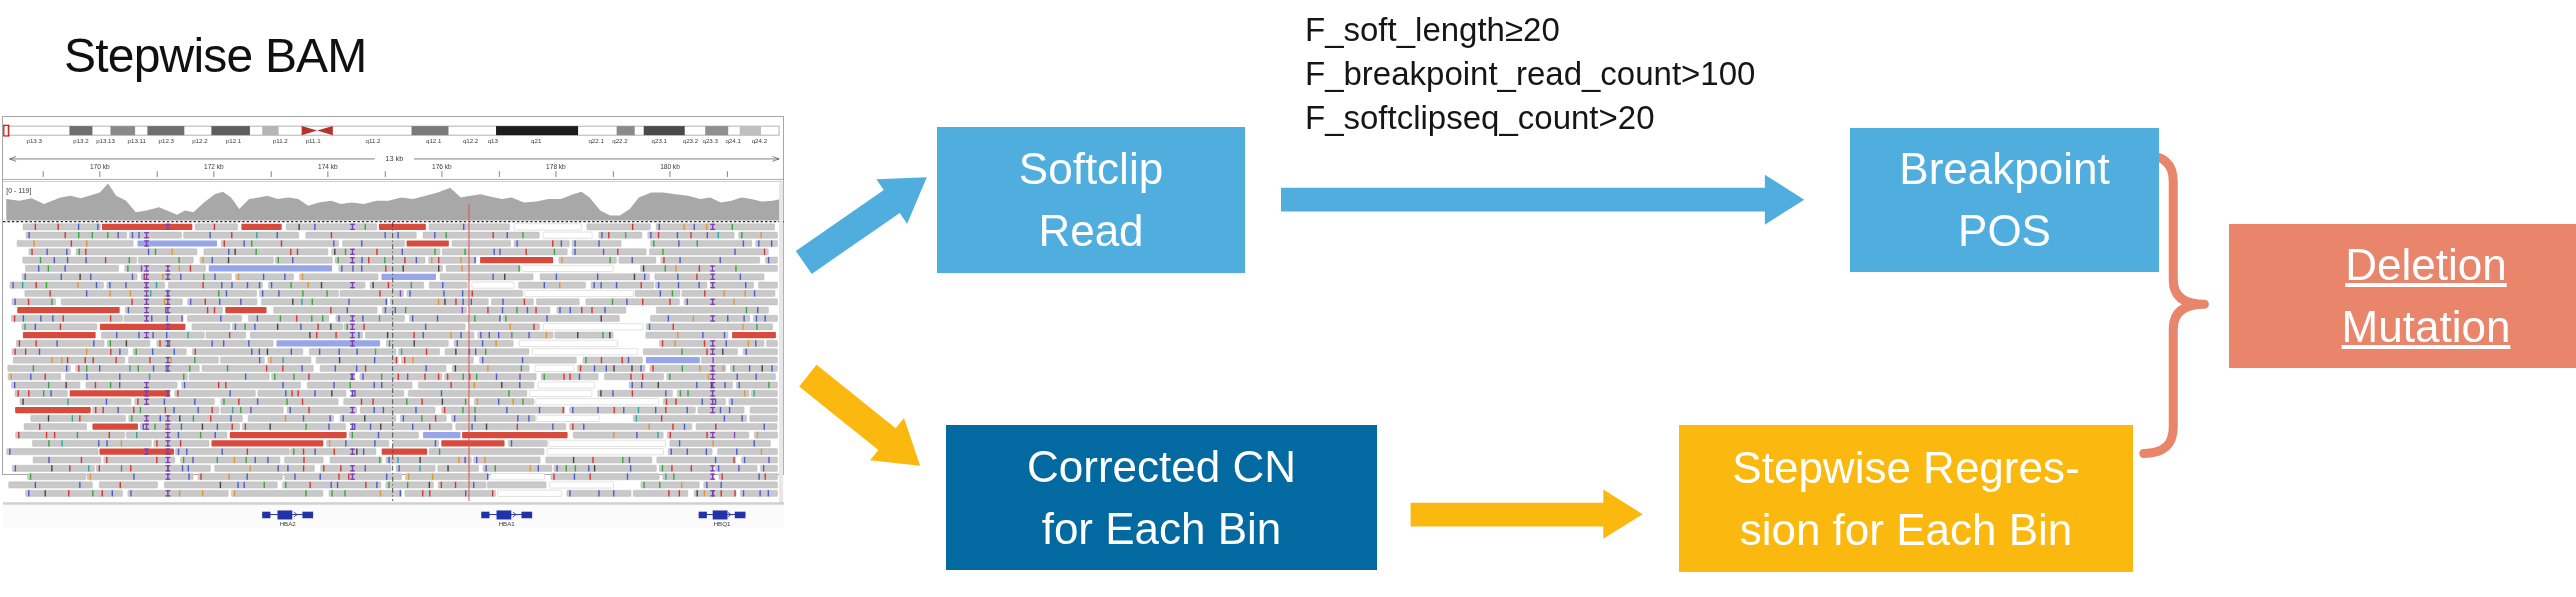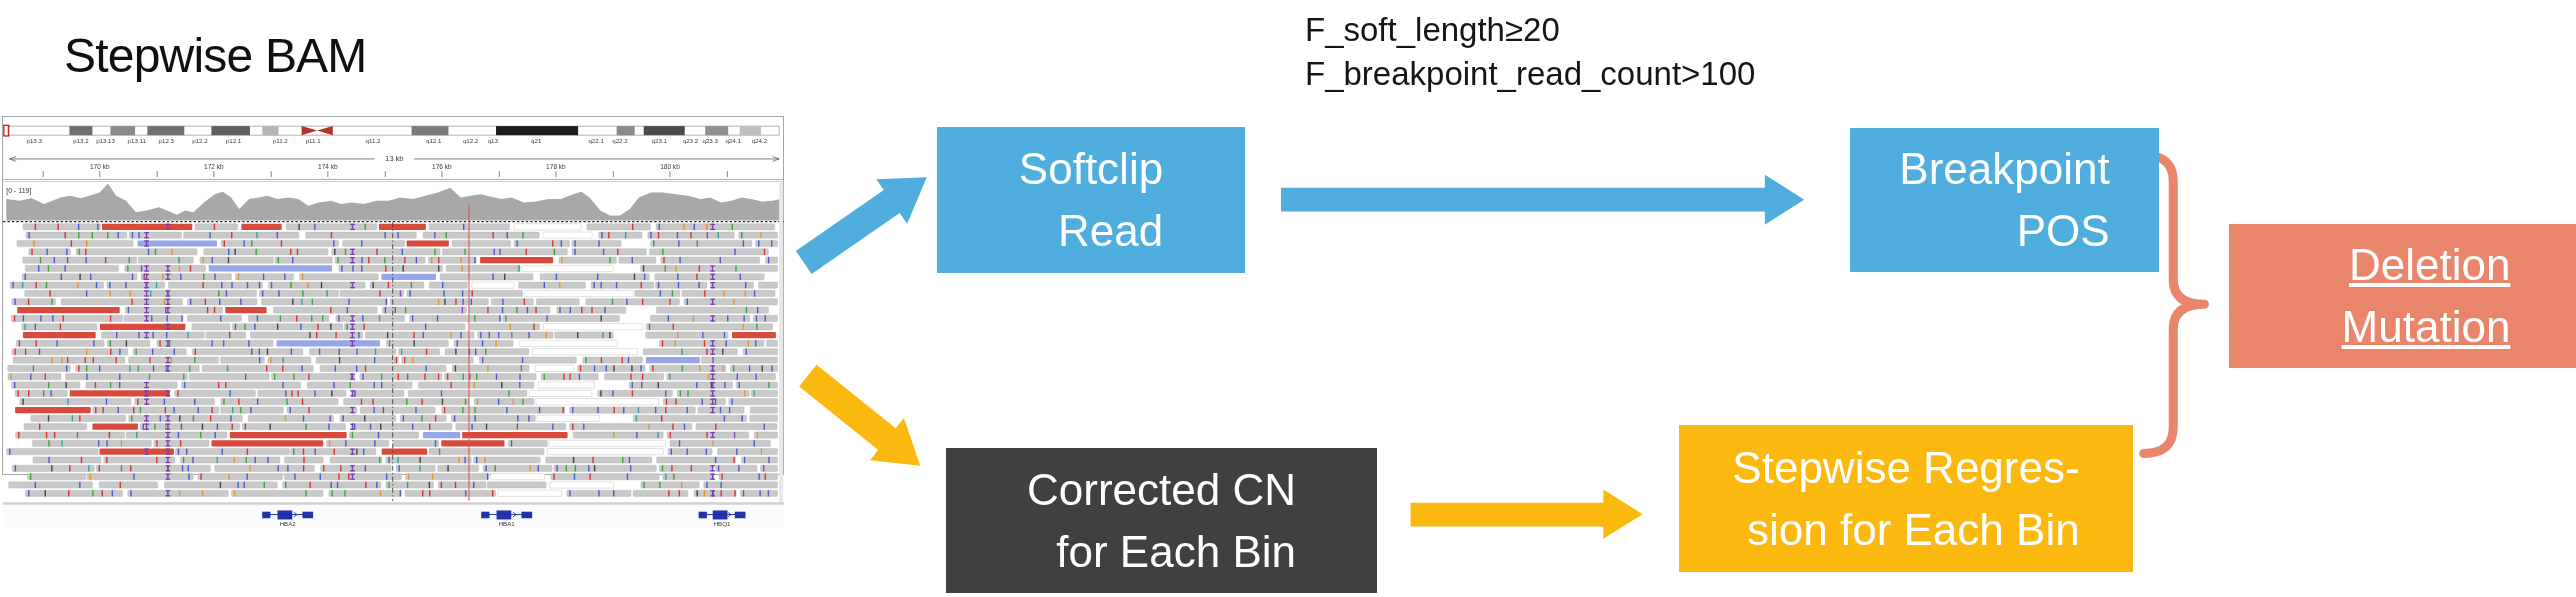--- a/index.html
+++ b/index.html
@@ -3,41 +3,42 @@
 <meta charset="utf-8">
 <style>
   html,body{margin:0;padding:0;background:#ffffff;}
   .stage{position:relative;width:2576px;height:597px;background:#fff;overflow:hidden;
          font-family:"Liberation Sans", sans-serif;}
   .title{position:absolute;left:64px;top:28px;font-size:48px;letter-spacing:-0.8px;
          color:#101010;white-space:nowrap;}
   .anno{position:absolute;left:1282px;top:8.2px;font-size:33px;line-height:44px;color:#151515;margin-left:23px;}
   .anno div{white-space:nowrap;}
   .node{position:absolute;display:flex;align-items:center;justify-content:center;
-        text-align:right;color:#fff;font-size:44px;line-height:62px;white-space:pre-line;}
+        text-align:center;color:#fff;font-size:44px;line-height:62px;white-space:pre-line;}
   #node-softclip  {left:937px;top:127px;width:308px;height:146px;}
   #node-breakpoint{left:1812px;top:128px;width:309px;height:144px;}
   #node-corrected {left:946px;top:425px;width:431px;height:145px;}
   #node-stepwise  {left:1679px;top:425px;width:454px;height:147px;}
   #node-deletion  {left:2229px;top:224px;width:394px;height:144px;text-decoration:underline;}
   #arrow-layer{position:absolute;left:0;top:0;width:2576px;height:597px;}
   #igv-panel{position:absolute;left:1.6px;top:116px;width:782px;height:359px;background:#fff;
              border:0.8px solid #a6a6a6;box-sizing:border-box;}
   #igv-panel svg{display:block;}
 </style>
 </head>
 <body>
 
 <div class="stage">
 
   <div class="title">Stepwise BAM</div>
 
   <div class="anno">
     <div>F_soft_length≥20</div>
     <div>F_breakpoint_read_count&gt;100</div>
+    <div>F_softclipseq_count&gt;20</div>
   </div>
 
   <div id="igv-panel">
       <svg width="781" height="412" viewBox="0 0 952 502">
         <rect x="6" y="11" width="940" height="11" fill="#fff" stroke="#8a8a8a" stroke-width="0.8"></rect>
         <rect x="81" y="11" width="28" height="11" fill="#6e6e6e"></rect>
         <rect x="131" y="11" width="30" height="11" fill="#8a8a8a"></rect>
         <rect x="176" y="11" width="45" height="11" fill="#6e6e6e"></rect>
         <rect x="254" y="11" width="47" height="11" fill="#5f5f5f"></rect>
         <rect x="316" y="11" width="20" height="11" fill="#b5b5b5"></rect>
@@ -1492,21 +1493,21 @@
   </svg>
 
   <div class="node" id="node-softclip" style="background: rgb(79, 174, 221);">
     <span>Softclip
 Read</span>
   </div>
   <div class="node" id="node-breakpoint" style="background: rgb(79, 174, 221); margin-left: 38px;">
     <span>Breakpoint
 POS</span>
   </div>
-  <div class="node" id="node-corrected" style="background: #404040; margin-top: 23px;">
+  <div class="node" id="node-corrected" style="background: #0369a1;">
     <span>Corrected CN
 for Each Bin</span>
   </div>
   <div class="node" id="node-stepwise" style="background: rgb(251, 184, 15);">
     <span>Stepwise Regres-
 sion for Each Bin</span>
   </div>
   <div class="node" id="node-deletion" style="background: rgb(233, 133, 107);">
     <span>Deletion
 Mutation</span>

